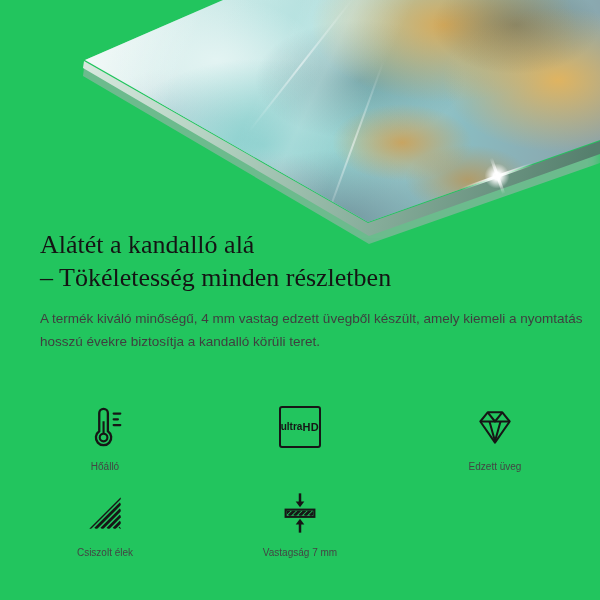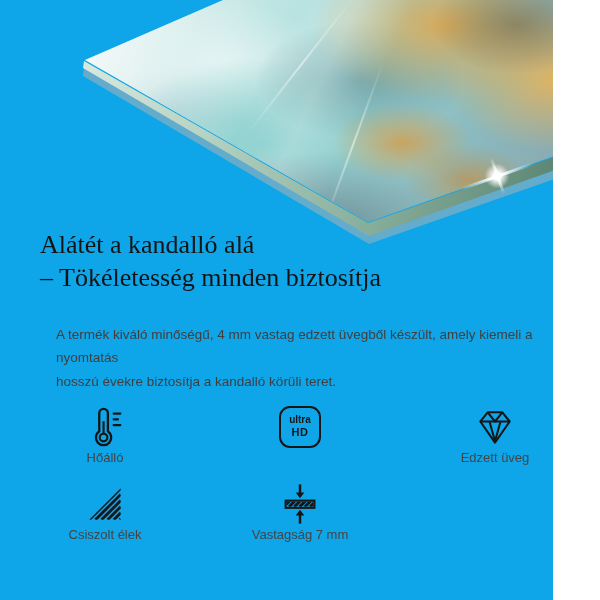--- a/index.html
+++ b/index.html
@@ -1,16 +1,16 @@
 <!DOCTYPE html>
 <html><head>
 <meta charset="utf-8">
 <style>
   html,body{margin:0;padding:0;background:#fff;}
-  #page{position:relative;width:553px;height:600px;background:#0ea5e9;overflow:hidden;
+  #page{position:relative;width:600px;height:600px;background:#22c55e;overflow:hidden;
         font-family:"Liberation Sans",sans-serif;}
 
   
   .hero{position:absolute;left:0;top:0;width:600px;height:250px;overflow:hidden;}
   .glass-shadow{position:absolute;left:0;top:0;width:600px;height:250px;
     clip-path:polygon(84px 68px,368px 230px,600px 148px,600px 163px,369px 244px,83px 76px);
     background:#a9b3b5;opacity:.55;filter:blur(6px);}
   .glass-edge{position:absolute;left:0;top:0;width:600px;height:250px;
     clip-path:polygon(84px 61px,368px 223px,600px 141px,600px 154px,369px 236px,83px 68px);
     background:linear-gradient(105deg,#e3efe7 8%,#b7d4c4 35%,#86ad9a 65%,#557f6d 95%);}
@@ -50,23 +50,23 @@
     font-size:26px;line-height:33px;font-weight:400;color:#141414;}
   .headline span{display:block;}
   .description{position:absolute;left:40px;top:307px;font-size:13.5px;line-height:23.4px;color:#3f3f3f;}
   .description span{display:block;}
 
   
   .features{position:absolute;left:20px;top:404px;width:560px;display:grid;
     grid-template-columns:170px 220px 170px;row-gap:16px;justify-items:center;}
   .cell{display:flex;flex-direction:column;align-items:center;}
   .icon-box{height:46px;width:64px;display:flex;align-items:center;justify-content:center;}
-  .cell .label{font-size:13px;line-height:15px;color:#444;white-space:nowrap;}
-  .uhd{width:38px;height:38px;border:2.5px solid #161616;border-radius:11px;
-    display:flex;flex-direction:column;align-items:center;justify-content:center;color:#161616;}
+  .cell .label{margin-top:9px;font-size:10px;line-height:15px;color:#444;white-space:nowrap;}
+  .uhd{width:38px;height:38px;border:2.5px solid #161616;border-radius:3px;
+    display:flex;flex-direction:row;align-items:center;justify-content:center;color:#161616;}
   .uhd .t1{font-size:10px;font-weight:700;line-height:10px;}
   .uhd .t2{font-size:11px;font-weight:800;line-height:15px;letter-spacing:.5px;}
   svg{display:block;}
 </style>
 </head>
 <body>
 
 <div id="page">
 
   <div class="hero">
@@ -78,24 +78,24 @@
     </div>
     <div class="sparkle">
       <div class="beam-h"></div>
         <div class="beam-v"></div>
         <div class="glow"></div>
     </div>
   </div>
 
   <h1 class="headline" style="margin:0;">
     <span>Alátét a kandalló alá</span>
-    <span>– Tökéletesség minden biztosítja</span>
+    <span>– Tökéletesség minden részletben</span>
   </h1>
 
-  <p class="description" style="margin:16px;">
+  <p class="description" style="margin:0;">
     <span>A termék kiváló minőségű, 4 mm vastag edzett üvegből készült, amely kiemeli a nyomtatás</span>
     <span>hosszú évekre biztosítja a kandalló körüli teret.</span>
   </p>
 
   <div class="features">
 
     <div class="cell">
       <div class="icon-box">
         <svg width="46" height="46" viewBox="0 0 48 48" fill="none" stroke="#161616" stroke-width="2.4">
           <path d="M18 28.4 L18 9.5 A4.5 4.5 0 0 1 27 9.5 L27 28.4 A8 8 0 1 1 18 28.4 Z"></path>

